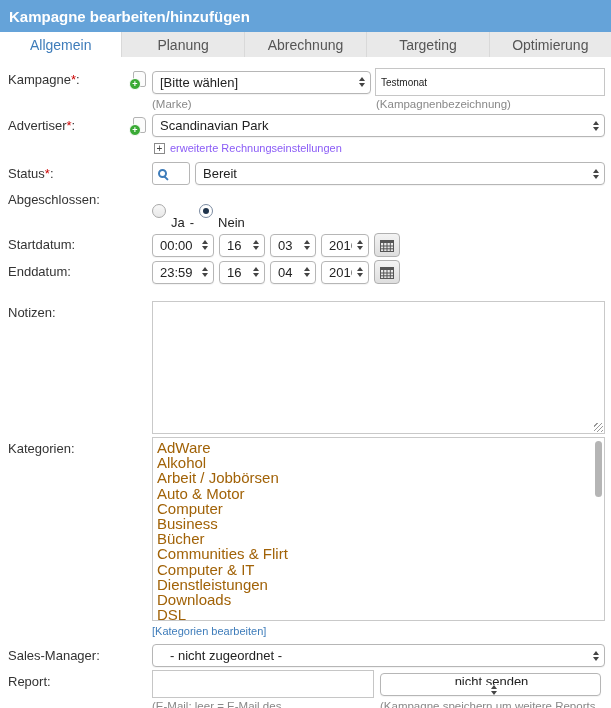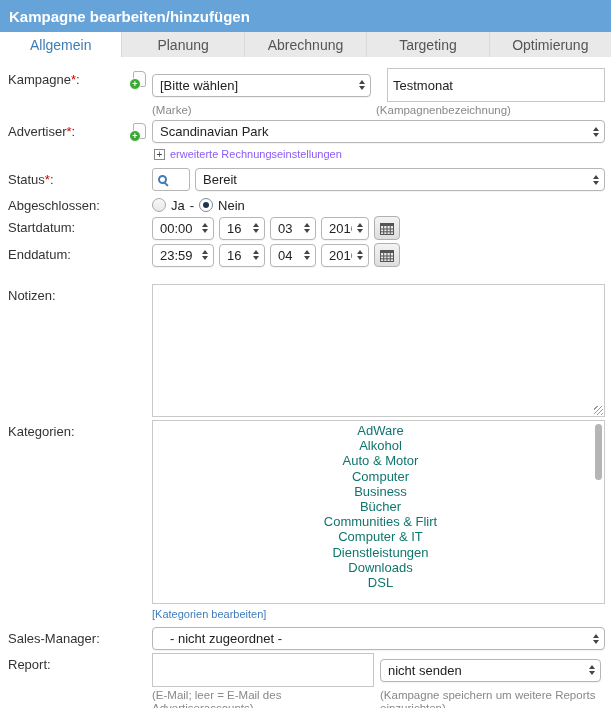--- a/index.html
+++ b/index.html
@@ -32,22 +32,22 @@
     border:1px solid #b6b6b6; border-radius:4px; padding:0 5px 0 7px;
     font-size:13px; color:#222; box-shadow:0 1px 1px rgba(0,0,0,.05); cursor:pointer;
   }
   .sel .val { flex:1; overflow:hidden; white-space:nowrap; }
   .stepper { display:flex; flex-direction:column; align-items:center; margin-left:5px; }
   .stepper i { display:block; width:0; height:0; border-left:3.5px solid transparent; border-right:3.5px solid transparent; }
   .stepper i.up { border-bottom:4px solid #444; margin-bottom:2px; }
   .stepper i.dn { border-top:4px solid #444; }
 
   .txt {
-    height:21px; border:1px solid #c6c6c6; border-radius:0; padding:16px 5px;
-    font-size:13px; color:#222; font-family:"Liberation Sans", sans-serif; width:100%;
+    height:28px; border:1px solid #c6c6c6; border-radius:0; padding:0 5px;
+    font-size:10px; color:#222; font-family:"Liberation Sans", sans-serif; width:100%;
   }
   .hints { display:flex; font-size:11.5px; color:#888; margin-top:2px; line-height:13px; }
 
   
   .doc-icon { position:absolute; left:-19px; top:3px; width:13px; height:16px;
     border:1px solid #b3b3b3; border-radius:2px 4px 2px 2px; background:#fcfcfc; }
   .doc-icon::after {
     content:'+'; position:absolute; left:-5px; bottom:-4px; width:10px; height:10px;
     background:#3aaa35; color:#fff; border-radius:50%; font-size:9px; line-height:10px;
     font-weight:bold; text-align:center; border:1px solid #fff;
@@ -65,46 +65,46 @@
   .magnifier { width:9px; height:9px; border:2px solid #3e7cba; border-radius:50%; position:relative; }
   .magnifier::after { content:''; position:absolute; width:6px; height:2px; background:#3e7cba;
     transform:rotate(45deg); bottom:-3px; right:-4px; border-radius:1px; }
 
   
   .radio { width:14px; height:14px; border:1px solid #a8a8a8; border-radius:50%;
     background:linear-gradient(#f8f8f8,#e8e8e8); display:inline-block; position:relative; flex-shrink:0; }
   .radio.checked { background:#fff; border-color:#7a8aa0; }
   .radio.checked::after { content:''; position:absolute; left:3px; top:3px; width:6px; height:6px;
     border-radius:50%; background:#20344c; }
-  .radio-lbl { font-size:13px; color:#222; }
+  .radio-lbl { font-size:13px; color:#222;margin-top:24px; }
 
   
   .sel-time { width:62px; }
   .sel-dd { width:46px; }
   .sel-yy { width:48px; }
   .cal-btn { width:26px; height:24px; border:1px solid #b0b0b0; border-radius:4px;
     background:linear-gradient(#f3f3f3,#dedede); display:flex; align-items:center; justify-content:center; cursor:pointer; }
 
   
   .ta-wrap { position:relative; }
   textarea.notes { width:100%; height:133px; border:1px solid #c9c9c9; resize:none;
     font-family:"Liberation Sans", sans-serif; font-size:13px; padding:4px; display:block; }
   .grip { position:absolute; right:2px; bottom:2px; width:9px; height:9px;
     background:repeating-linear-gradient(135deg, transparent, transparent 2px, #999 2px, #999 3px); cursor:nwse-resize; }
 
   
   .listbox { height:184px; border:1px solid #c9c9c9; background:#fff; overflow:hidden;
     position:relative; padding:2px 0 0 4px; }
-  .opt { font-size:13px; line-height:15.2px; color:#0f766e; cursor:default; white-space:nowrap;text-align:center; }
+  .opt { font-size:15px; line-height:15.2px; color:#a16207; cursor:default; white-space:nowrap; }
   .scroll-thumb { position:absolute; right:2px; top:3px; width:7px; height:56px;
     background:#b5b5b5; border-radius:4px; }
   .editlink { font-size:11px; color:#3e7cba; margin-top:3px; display:inline-block; cursor:pointer;text-align:right; }
 
   .report-input { width:222px; flex-shrink:0; }
-  .sel-send { width:221px; flex-shrink:0; }
+  .sel-send { width:221px; flex-shrink:0;flex-direction:column; }
   .hint-col1 { width:228px; flex-shrink:0; }
   .hint-col2 { width:221px; }
 
   .btnrow { margin:14px 0 0 144px; display:flex; gap:3px; }
   .btn { background:#6fadd9; color:#fff; font-weight:bold; font-size:13px;
     padding:7px 13px; border:none; border-radius:3px; cursor:pointer;
     font-family:"Liberation Sans", sans-serif; }
 </style>
 </head>
 <body>
@@ -120,21 +120,21 @@
 </div>
 
 <div class="content">
 
   <div class="row">
     <div class="label">
       <span>Kampagne</span><span class="req">*</span><span>:</span>
     </div>
     <div class="field">
       <span class="doc-icon"></span>
-      <div class="fl" style="gap:16px;">
+      <div class="fl" style="gap:4px;">
         <div class="sel" style="width:219px; flex-shrink:0;">
           <span class="val">[Bitte wählen]</span>
           <span class="stepper">
               <i class="up"></i>
               <i class="dn"></i>
             </span>
         </div>
         <input class="txt" style="flex: 1 1 0%;" value="Testmonat">
       </div>
       <div class="hints">
@@ -300,20 +300,21 @@
   </div>
 
   <div class="row" style="margin-bottom:5px;">
     <div class="label">
       <span>Kategorien</span><span>:</span>
     </div>
     <div class="field">
       <div class="listbox">
           <div class="opt">AdWare</div>
           <div class="opt">Alkohol</div>
+          <div class="opt">Arbeit / Jobbörsen</div>
           <div class="opt">Auto &amp; Motor</div>
           <div class="opt">Computer</div>
           <div class="opt">Business</div>
           <div class="opt">Bücher</div>
           <div class="opt">Communities &amp; Flirt</div>
           <div class="opt">Computer &amp; IT</div>
           <div class="opt">Dienstleistungen</div>
           <div class="opt">Downloads</div>
           <div class="opt">DSL</div>
         </div>

